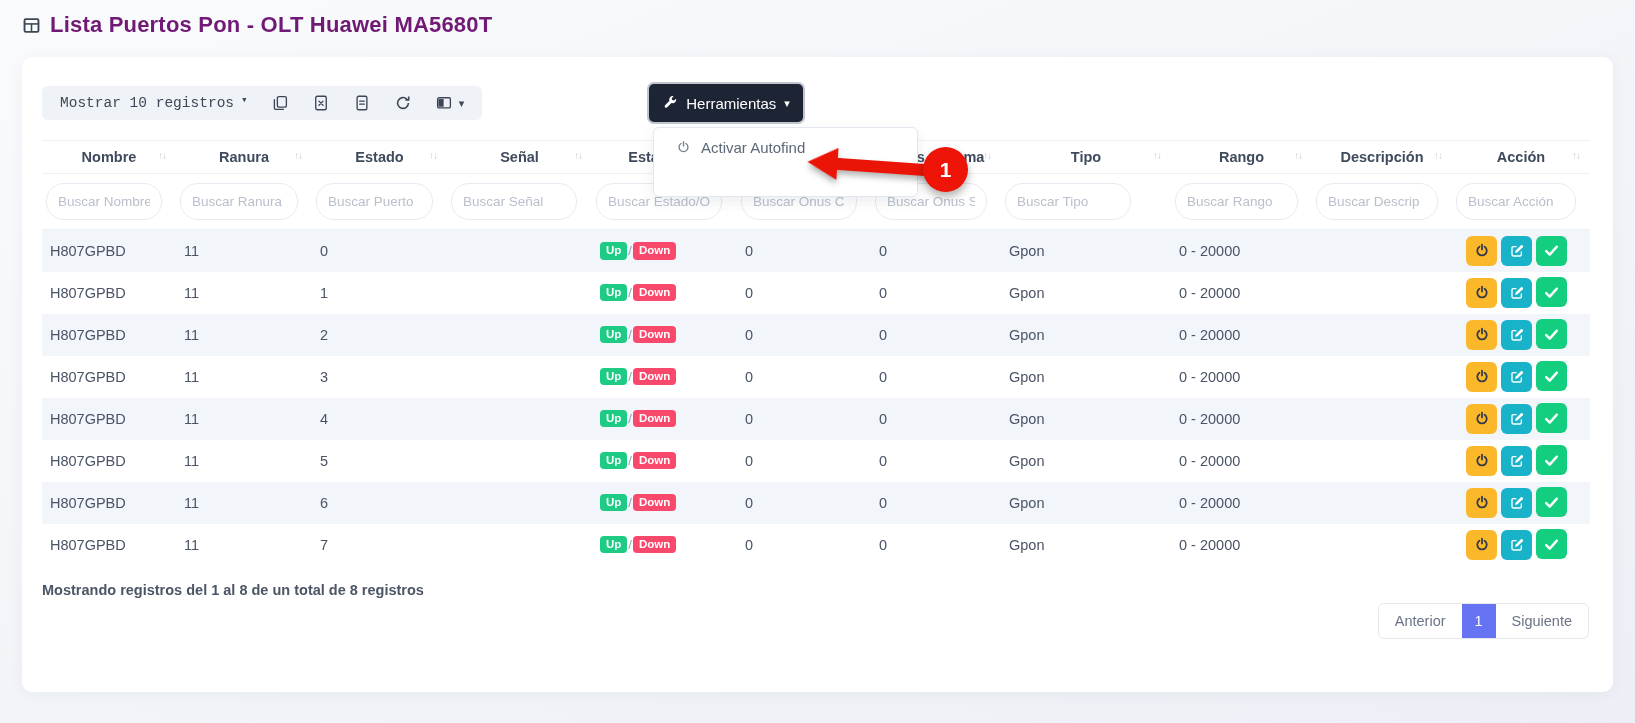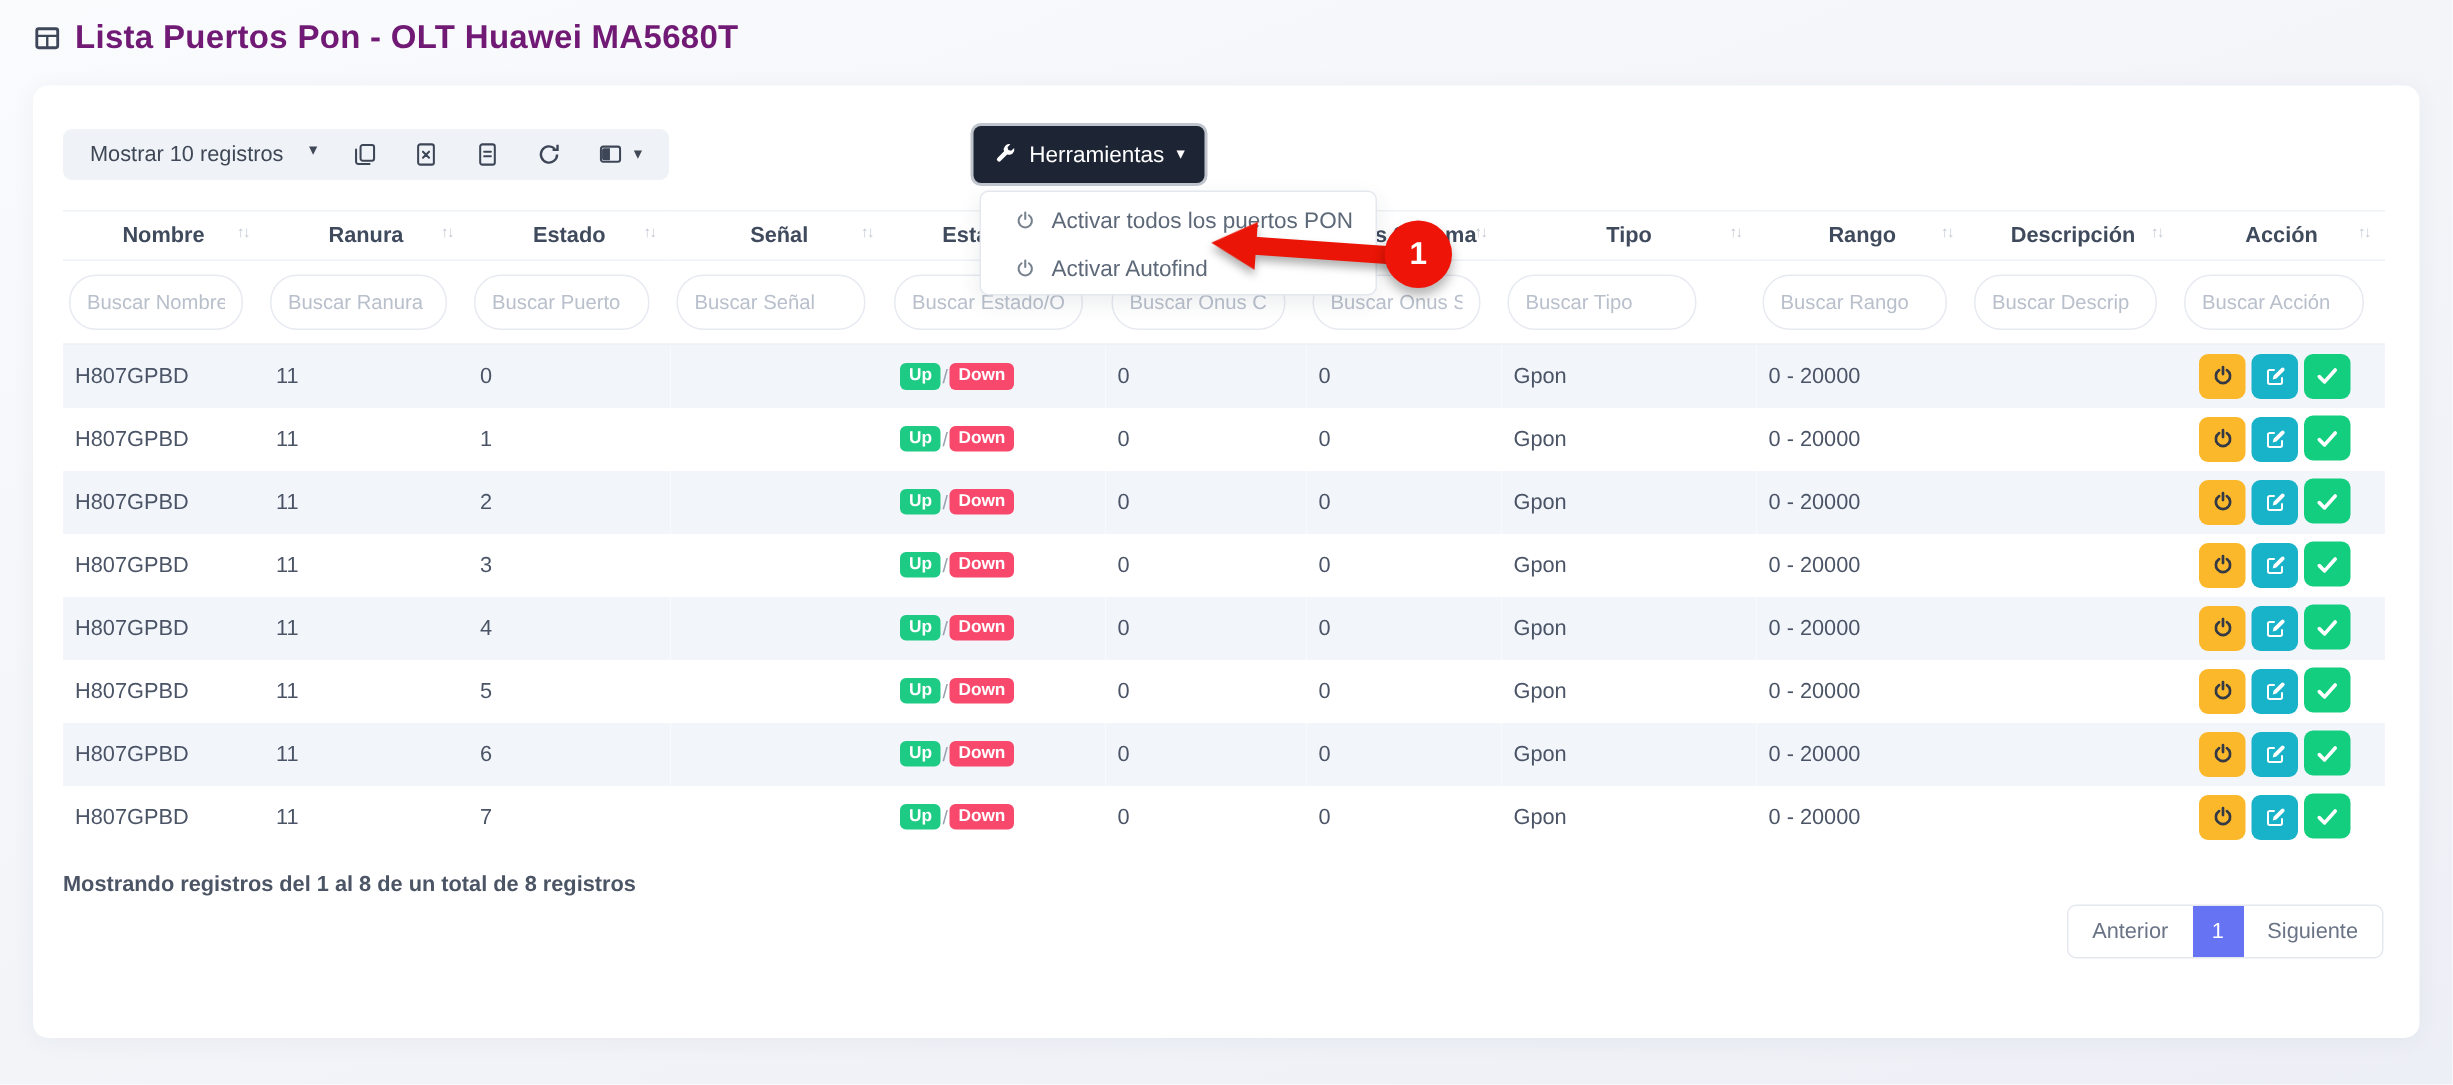--- a/index.html
+++ b/index.html
@@ -15,21 +15,21 @@
   .page-title-row { position:absolute; left:22px; top:12px; display:flex; align-items:center; gap:9px; }
   .page-title { font-size:22px; font-weight:bold; color:#701a75; letter-spacing:.2px; }
 
   
   .card { position:absolute; left:22px; top:57px; width:1591px; height:635px; background:#fff;
           border-radius:10px; box-shadow:0 2px 16px rgba(45,55,80,.05); }
 
   
   .toolbar-group { position:absolute; left:20px; top:29px; height:34px; background:#eff2f7;
                    border-radius:6px; display:flex; align-items:center; padding:0 18px; gap:23px; }
-  .records-selector { display:flex; align-items:flex-start; gap:17px; font-size:14.5px; color:#3f4856; cursor:pointer; }
+  .records-selector { display:flex; align-items:flex-start; gap:7px; font-size:14.5px; color:#3f4856; cursor:pointer;font-family:Liberation Mono, monospace; }
   .caret { font-size:11px; color:#3f4856; line-height:1; }
   .tb-icon { display:inline-flex; align-items:center; cursor:pointer; }
   .columns-wrap { display:flex; align-items:center; gap:6px; cursor:pointer; }
 
   .update-btn { position:absolute; left:408px; top:29px; height:35px; padding:0 15px;
                 background:#17b4ca; border:none; border-radius:4px; color:#fff; font-size:15px;
                 display:flex; align-items:center; gap:8px; cursor:pointer; font-family:inherit; }
   .tools-btn { position:absolute; left:627px; top:27px; height:38px; width:154px;
                background:#1d2434; border:none; border-radius:5px; color:#fff; font-size:15px;
                display:flex; align-items:center; justify-content:center; gap:8px; cursor:pointer;
@@ -157,29 +157,20 @@
       <svg width="16" height="16" viewBox="0 0 24 24">
           <path d="M21.2 5.6a5.3 5.3 0 0 1-7 6.3l-6.4 6.4a2.2 2.2 0 1 1-3.1-3.1l6.4-6.4a5.3 5.3 0 0 1 6.3-7l-2.9 2.9.8 2.8 2.8.8z" fill="#fff"></path>
         </svg>
     </span>
     <span>Herramientas</span>
     <span class="caret">▾</span>
   </button>
 
 
   <div class="dropdown-menu">
-    <div class="menu-item">
-      <span style="display:inline-flex">
-        <svg width="15" height="15" viewBox="0 0 24 24">
-            <path d="M8.1 5.6a7.1 7.1 0 1 0 7.8 0" fill="none" stroke="#78828f" stroke-width="2.2" stroke-linecap="round"></path>
-            <line x1="12" y1="2.6" x2="12" y2="9.6" stroke="#78828f" stroke-width="2.2" stroke-linecap="round"></line>
-          </svg>
-      </span>
-      <span>Activar todos los puertos PON</span>
-    </div>
     <div class="menu-item">
       <span style="display:inline-flex">
         <svg width="15" height="15" viewBox="0 0 24 24">
             <path d="M8.1 5.6a7.1 7.1 0 1 0 7.8 0" fill="none" stroke="#78828f" stroke-width="2.2" stroke-linecap="round"></path>
             <line x1="12" y1="2.6" x2="12" y2="9.6" stroke="#78828f" stroke-width="2.2" stroke-linecap="round"></line>
           </svg>
       </span>
       <span>Activar Autofind</span>
     </div>
   </div>

